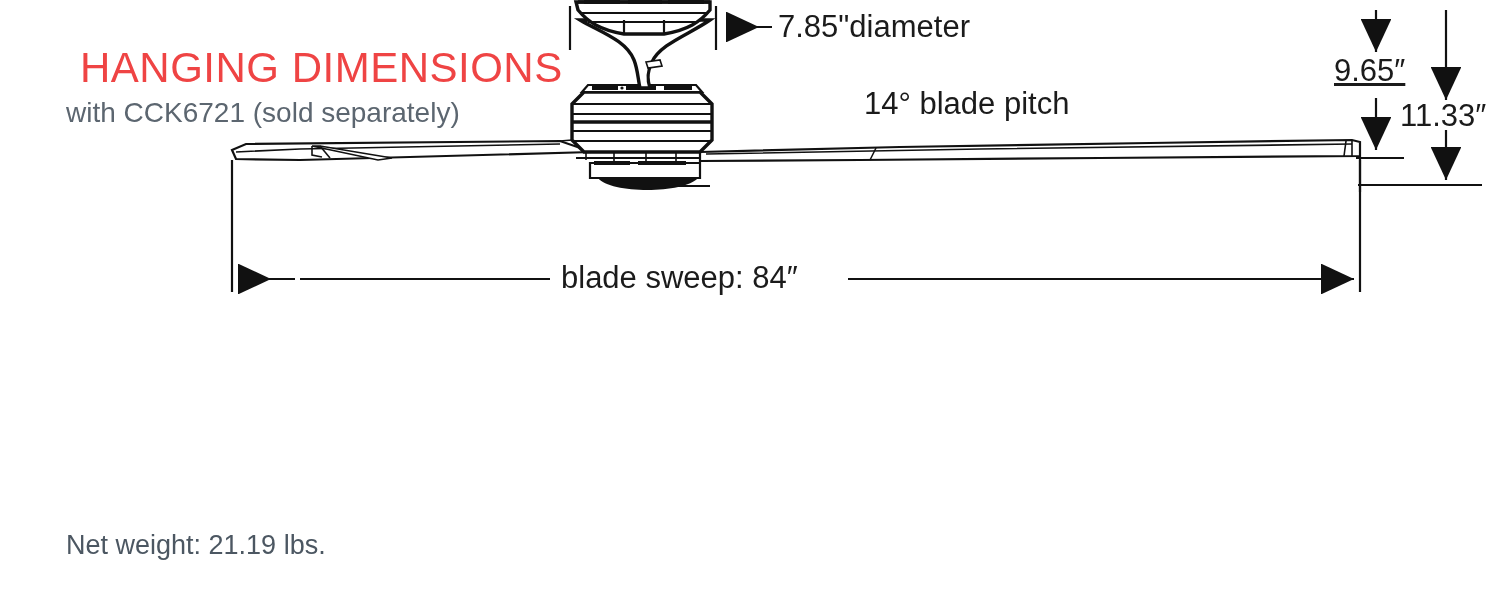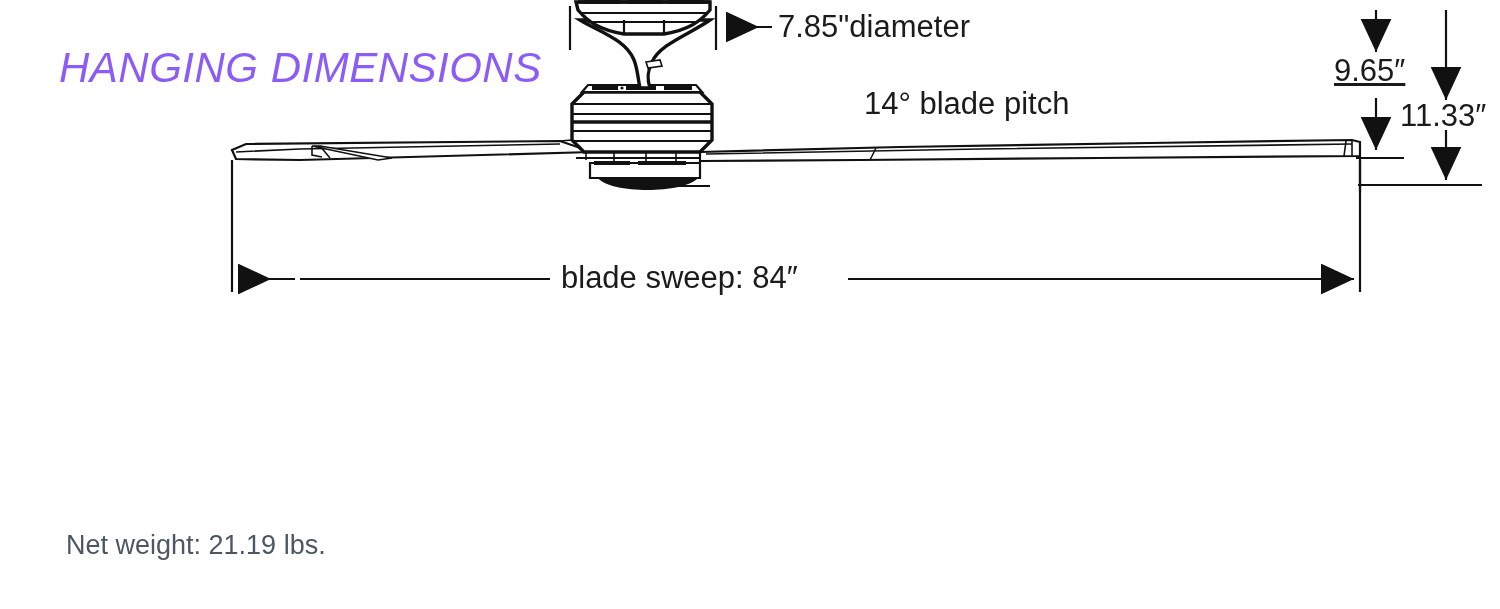--- a/index.html
+++ b/index.html
@@ -36,25 +36,24 @@
   .whitefill { fill: #ffffff; }
 
   .txt {
     position: absolute;
     white-space: nowrap;
     font-family: "Liberation Sans", sans-serif;
     color: #1b1b1b;
     line-height: 1;
   }
   #title {
-    left: 59px; top: 47px;
+    left: 80px; top: 47px;
     font-size: 42px;
     letter-spacing: 0.5px;
-    color: #8b5cf6;
-    font-style: italic;
+    color: #ef4444;
   }
   #subtitle {
     left: 66px; top: 99px;
     font-size: 28px;
     color: #5c6670;
   }
   #lbl-diameter {
     left: 778px; top: 11px;
     font-size: 31px;
   }
@@ -199,20 +198,21 @@
       <path class="ink ink-med" d="M1376,52 L1376,10" marker-end="url(#arrR)" transform="rotate(180 1376 31)"></path>
       <path class="ink ink-med" d="M1376,98 L1376,150" marker-end="url(#arrR)" transform="rotate(0 1376 124)"></path>
 
       <path class="ink ink-med" d="M1446,100 L1446,10" marker-end="url(#arrR)" transform="rotate(180 1446 55)"></path>
       <path class="ink ink-med" d="M1446,130 L1446,180" marker-end="url(#arrR)"></path>
     </g>
   </svg>
 
   <div class="txt" id="title">HANGING DIMENSIONS</div>
 
+  <div class="txt" id="subtitle">with CCK6721 (sold separately)</div>
 
   <div class="txt" id="lbl-diameter">7.85"diameter</div>
 
   <div class="txt" id="lbl-pitch">14° blade pitch</div>
 
   <div class="txt" id="lbl-sweep">blade sweep: 84″</div>
 
   <div class="txt" id="lbl-h1">9.65″</div>
 
   <div class="txt" id="lbl-h2">11.33″</div>

